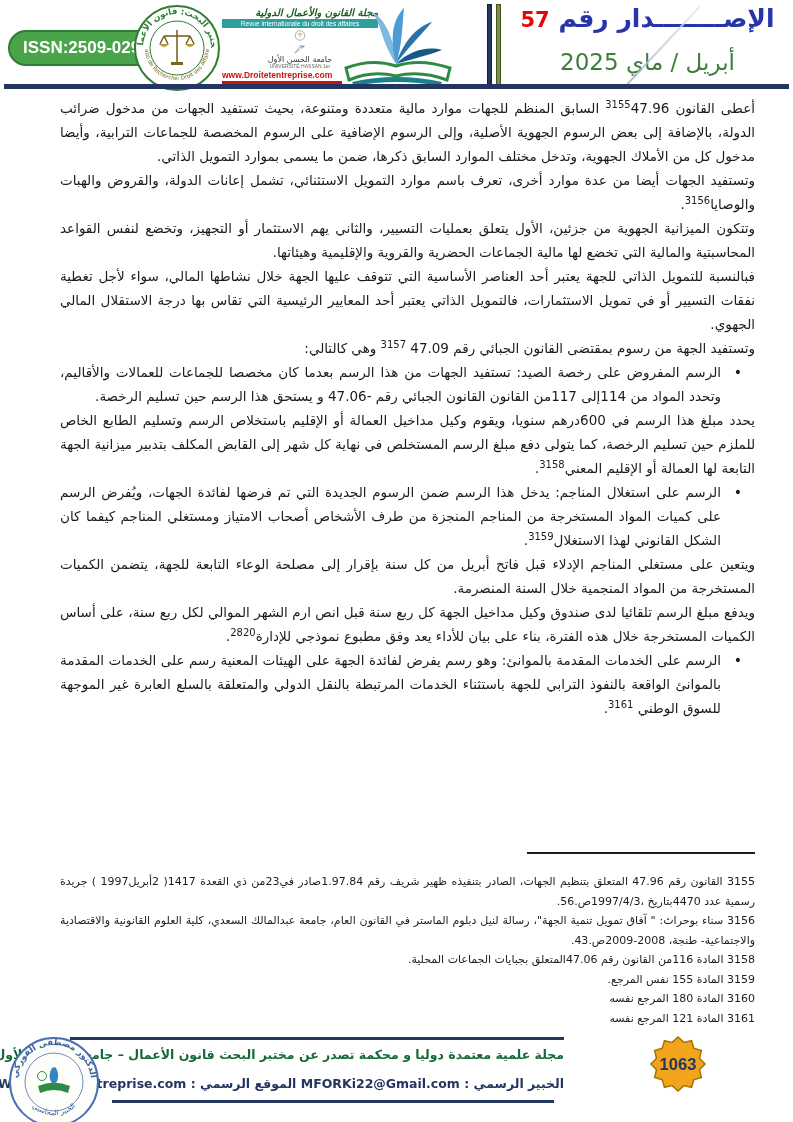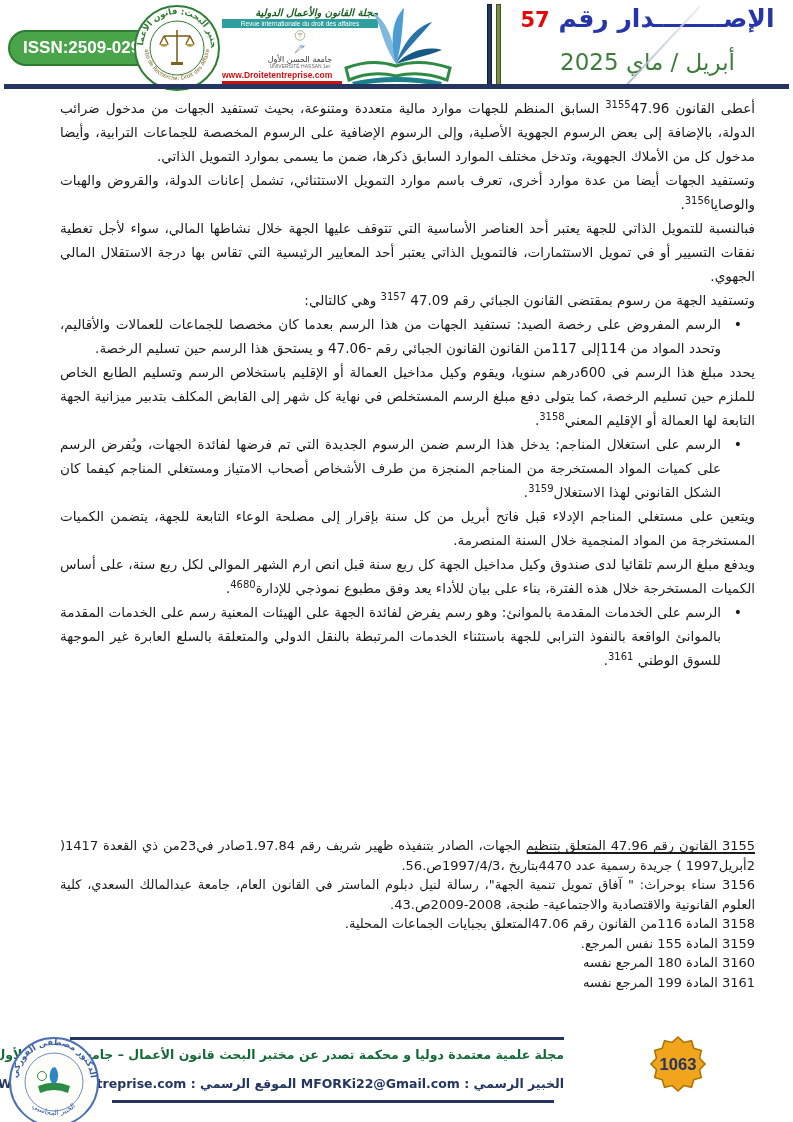--- a/index.html
+++ b/index.html
@@ -76,23 +76,23 @@
     content: "\2022"; position: absolute; right: 13px; top: 0;
     font-size: 14px;
   }
   sup { font-size: 10px; vertical-align: super; line-height: 0; }
   
   .fn-sep {
     position: absolute; right: 38px; top: 852px; width: 228px;
     border-top: 2px solid #1c1c1c;
   }
   .footnotes {
-    position: absolute; top: 836px; right: 38px; left: 60px;
+    position: absolute; top: 872px; right: 38px; left: 60px;
     direction: rtl; text-align: justify;
-    font-size: 13px; line-height: 19.5px; color: #1c1c1c;
+    font-size: 11px; line-height: 19.5px; color: #1c1c1c;
   }
   
   .footer-rule-top { position: absolute; left: 70px; top: 1037px; width: 494px; height: 3px; background: var(--navy); }
   .footer-line1 {
     position: absolute; left: 70px; top: 1047px; width: 494px;
     direction: rtl; text-align: center;
     color: var(--footer_green); font-weight: bold; font-size: 12.5px; white-space: nowrap;
   }
   .footer-line2 {
     position: absolute; left: 70px; top: 1076px; width: 494px;
@@ -181,38 +181,39 @@
     </div>
     <div class="date-line">أبريل / ماي 2025</div>
   </div>
   <div class="pencil"></div>
 
   <div class="header-rule"></div>
 
   <div class="body-text">
       <div class="para">أعطى القانون <span dir="ltr"><sup>3155</sup>47.96</span> السابق المنظم للجهات موارد مالية متعددة ومتنوعة، بحيث تستفيد الجهات من مدخول ضرائب الدولة، بالإضافة إلى بعض الرسوم الجهوية الأصلية، وإلى الرسوم الإضافية على الرسوم المخصصة للجماعات الترابية، وأيضا مدخول كل من الأملاك الجهوية، وتدخل مختلف الموارد السابق ذكرها، ضمن ما يسمى بموارد التمويل الذاتي.</div>
       <div class="para">وتستفيد الجهات أيضا من عدة موارد أخرى، تعرف باسم موارد التمويل الاستثنائي، تشمل إعانات الدولة، والقروض والهبات والوصايا<sup>3156</sup>.</div>
+      <div class="para">وتتكون الميزانية الجهوية من جزئين، الأول يتعلق بعمليات التسيير، والثاني يهم الاستثمار أو التجهيز، وتخضع لنفس القواعد المحاسبتية والمالية التي تخضع لها مالية الجماعات الحضرية والقروية والإقليمية وهيئاتها.</div>
       <div class="para">فبالنسبة للتمويل الذاتي للجهة يعتبر أحد العناصر الأساسية التي تتوقف عليها الجهة خلال نشاطها المالي، سواء لأجل تغطية نفقات التسيير أو في تمويل الاستثمارات، فالتمويل الذاتي يعتبر أحد المعايير الرئيسية التي تقاس بها درجة الاستقلال المالي الجهوي.</div>
       <div class="para">وتستفيد الجهة من رسوم بمقتضى القانون الجبائي رقم <span dir="ltr"><sup>3157</sup> 47.09</span> وهي كالتالي:</div>
       <div class="para bullet">الرسم المفروض على رخصة الصيد: تستفيد الجهات من هذا الرسم بعدما كان مخصصا للجماعات للعمالات والأقاليم، وتحدد المواد من 114إلى 117من القانون القانون الجبائي رقم -47.06 و يستحق هذا الرسم حين تسليم الرخصة.</div>
       <div class="para">يحدد مبلغ هذا الرسم في 600درهم سنويا، ويقوم وكيل مداخيل العمالة أو الإقليم باستخلاص الرسم وتسليم الطابع الخاص للملزم حين تسليم الرخصة، كما يتولى دفع مبلغ الرسم المستخلص في نهاية كل شهر إلى القابض المكلف بتدبير ميزانية الجهة التابعة لها العمالة أو الإقليم المعني<sup>3158</sup>.</div>
       <div class="para bullet">الرسم على استغلال المناجم: يدخل هذا الرسم ضمن الرسوم الجديدة التي تم فرضها لفائدة الجهات، ويُفرض الرسم على كميات المواد المستخرجة من المناجم المنجزة من طرف الأشخاص أصحاب الامتياز ومستغلي المناجم كيفما كان الشكل القانوني لهذا الاستغلال<sup>3159</sup>.</div>
       <div class="para">ويتعين على مستغلي المناجم الإدلاء قبل فاتح أبريل من كل سنة بإقرار إلى مصلحة الوعاء التابعة للجهة، يتضمن الكميات المستخرجة من المواد المنجمية خلال السنة المنصرمة.</div>
-      <div class="para">ويدفع مبلغ الرسم تلقائيا لدى صندوق وكيل مداخيل الجهة كل ربع سنة قبل انص ارم الشهر الموالي لكل ربع سنة، على أساس الكميات المستخرجة خلال هذه الفترة، بناء على بيان للأداء يعد وفق مطبوع نموذجي للإدارة<sup>4680</sup>.</div>
+      <div class="para">ويدفع مبلغ الرسم تلقائيا لدى صندوق وكيل مداخيل الجهة كل ربع سنة قبل انص ارم الشهر الموالي لكل ربع سنة، على أساس الكميات المستخرجة خلال هذه الفترة، بناء على بيان للأداء يعد وفق مطبوع نموذجي للإدارة<sup>2820</sup>.</div>
       <div class="para bullet">الرسم على الخدمات المقدمة بالموانئ: وهو رسم يفرض لفائدة الجهة على الهيئات المعنية رسم على الخدمات المقدمة بالموانئ الواقعة بالنفوذ الترابي للجهة باستثناء الخدمات المرتبطة بالنقل الدولي والمتعلقة بالسلع العابرة غير الموجهة للسوق الوطني <sup>3161</sup>.</div>
     </div>
 
   <div class="fn-sep"></div>
   <div class="footnotes">
       <div class="footnote">3155 القانون رقم 47.96 المتعلق بتنظيم الجهات، الصادر بتنفيذه ظهير شريف رقم 1.97.84صادر في23من ذي القعدة 1417( 2أبريل1997 ) جريدة رسمية عدد 4470بتاريخ ،1997/4/3ص.56.</div>
       <div class="footnote">3156 سناء بوحراث: " آفاق تمويل تنمية الجهة"، رسالة لنيل دبلوم الماستر في القانون العام، جامعة عبدالمالك السعدي، كلية العلوم القانونية والاقتصادية والاجتماعية- طنجة، 2008-2009ص.43.</div>
       <div class="footnote">3158 المادة 116من القانون رقم 47.06المتعلق بجبايات الجماعات المحلية.</div>
       <div class="footnote">3159 المادة 155 نفس المرجع.</div>
       <div class="footnote">3160 المادة 180 المرجع نفسه</div>
-      <div class="footnote">3161 المادة 199 المرجع نفسه</div>
+      <div class="footnote">3161 المادة 121 المرجع نفسه</div>
     </div>
 
   <div class="footer-rule-top"></div>
   <div class="footer-line1">مجلة علمية معتمدة  دوليا و محكمة تصدر عن مختبر البحث قانون الأعمال – جامعة الحسن الأول – سطات – المغرب</div>
   <div class="footer-line2">
     <span>الخبير الرسمي : </span><span dir="ltr">MFORKi22@Gmail.com</span><span> الموقع الرسمي : </span><span dir="ltr">WWW.Droitetentreprise.com</span>
   </div>
   <div class="footer-rule-bottom"></div>
 
   <svg class="page-badge" width="56" height="56" viewBox="0 0 54 54">

